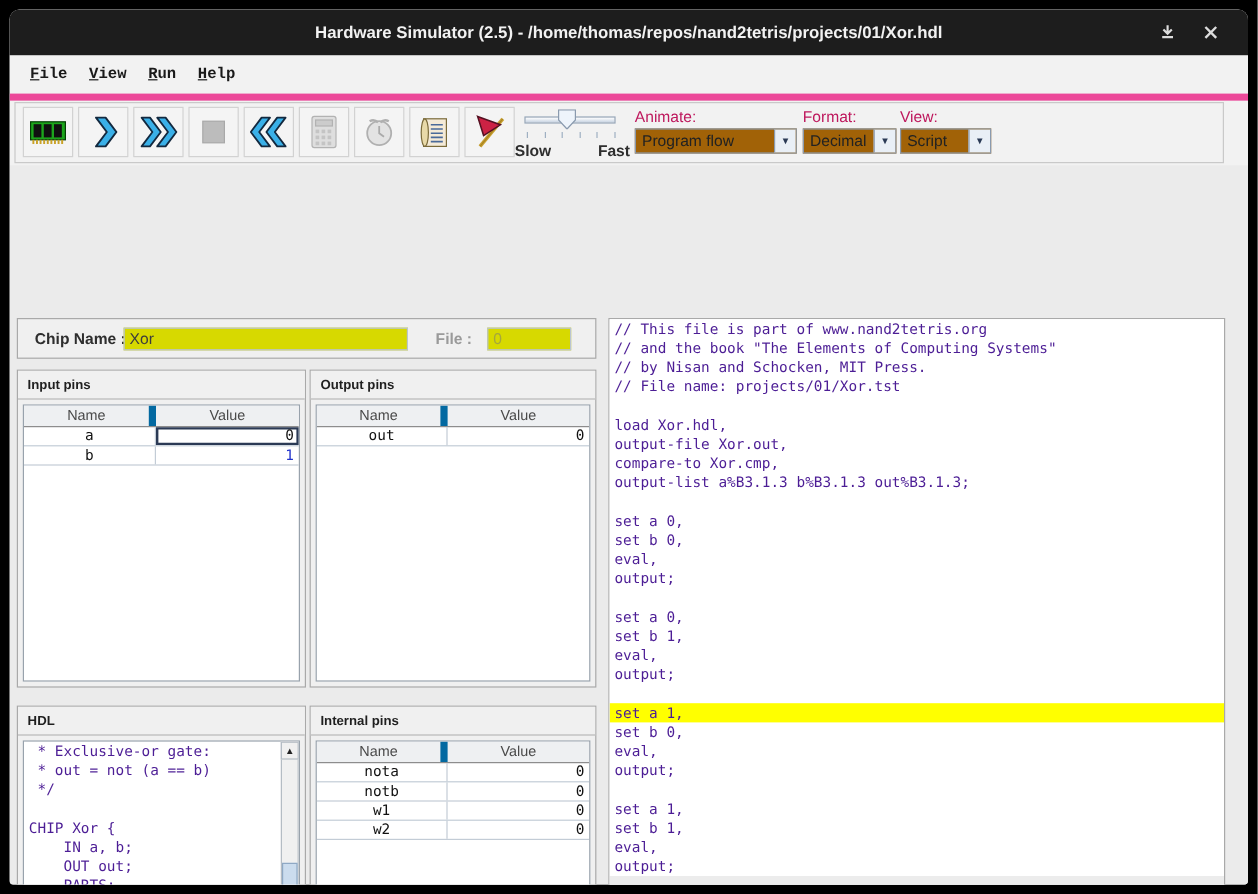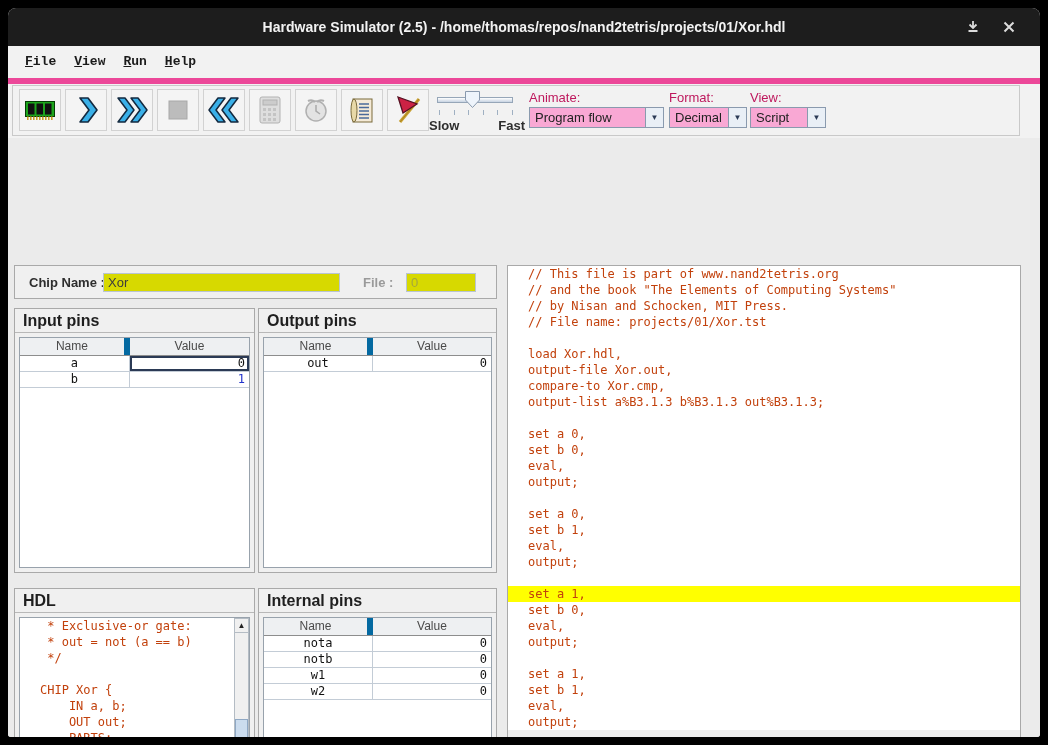--- a/index.html
+++ b/index.html
@@ -36,31 +36,31 @@
   .slider-track { position:absolute; left:10px; top:9px; width:76px; height:6px;
                   background:linear-gradient(#ffffff,#c7d3e2); border:1px solid #96a6b8; }
   .slider-thumb { position:absolute; left:38px; top:3px; width:15px; height:17px; cursor:pointer; }
   .slider-ticks { position:absolute; left:12px; top:22px; width:74px; display:flex; justify-content:space-between; }
   .slider-ticks i { width:1px; height:5px; background:#9fb0c2; }
   .slider-label { position:absolute; bottom:3px; font-size:13px; font-weight:bold; color:#2e2e2e; }
   .slider-label.slow { left:2px; } .slider-label.fast { right:2px; }
 
   .combo-group { position:absolute; top:4px; }
   .combo-label { font-size:13px; color:#be185d; margin-bottom:2px; }
-  .combo { height:21px; background:#f9a8d4; border:1px solid #8a9aae; position:relative; cursor:pointer; }
+  .combo { height:21px; background:#a16207; border:1px solid #8a9aae; position:relative; cursor:pointer; }
   .combo .combo-value { font-size:13px; color:#222; line-height:19px; padding-left:5px;
                         overflow:hidden; white-space:nowrap; }
   .combo .combo-arrow { position:absolute; right:0; top:0; width:18px; height:19px; background:#e9eff6;
                         border-left:1px solid #8a9aae; color:#2a3a55; font-size:8px; line-height:19px; text-align:center; }
 
   
   .main { position:relative; height:615px; background:#ebebeb; }
 
   .panel { position:absolute; border:1px solid #a9a9a9; background:#f0f0f0; }
-  .panel-title { height:24px; line-height:24px; padding-left:8px; font-size:16px; font-weight:bold;
+  .panel-title { height:24px; line-height:24px; padding-left:8px; font-size:11px; font-weight:bold;
                  color:#1f1f1f; border-bottom:1px solid #b8b8b8; background:#f0f0f0; }
 
   
   .chipbar { position:absolute; left:6px; top:127px; width:483px; height:34px;
              border:1px solid #a9a9a9; background:#f0f0f0; }
   .chipbar .lbl { position:absolute; font-size:13px; font-weight:bold; color:#2e2e2e; top:9px; }
   .chipbar .lbl.time { color:#9a9a9a; }
   .yellow-field { position:absolute; top:7px; height:19px; border:1px solid #b9c4d2;
                   font-size:13px; line-height:17px; padding-left:4px; }
 
@@ -74,21 +74,21 @@
   .pt-row { display:flex; height:16px; border-bottom:1px solid #c3ccd6;
             font-family:"DejaVu Sans Mono",monospace; font-size:12px; color:#111; }
   .pt-row .c1 { width:48%; text-align:center; line-height:15px; border-right:1px solid #c3ccd6; }
   .pt-row .c2 { width:52%; text-align:right; line-height:15px; padding-right:4px; }
   .pt-row .c2.focused { box-shadow:inset 0 0 0 2px #2b3a55; }
   .pt-row .c2.changed { color:#2233cc; }
 
   
   .code-area { position:absolute; background:#fff; border:1px solid #98a2ac; overflow:hidden; }
   .code-line { height:16px; line-height:16px; font-family:"DejaVu Sans Mono",monospace;
-               font-size:12px; color:#c2410c; white-space:pre; padding-left:20px; }
+               font-size:12px; color:#4c1d95; white-space:pre; padding-left:4px; }
   .code-line.hl { background:#ffff00; }
 
   
   .sb { position:absolute; background:#f0f0f0; border:1px solid #b4bcc4; }
   .sb .arrow { position:absolute; background:#f0f0f0; border:1px solid #b4bcc4;
                color:#222; text-align:center; cursor:pointer; }
   .sb .thumb { position:absolute; background:#cbdcee; border:1px solid #8fa8c4; cursor:pointer; }
   .sb .thumb .grip { position:absolute; left:50%; top:50%; transform:translate(-50%,-50%);
                      display:flex; gap:2px; }
   .sb.v .thumb .grip { flex-direction:column; }

